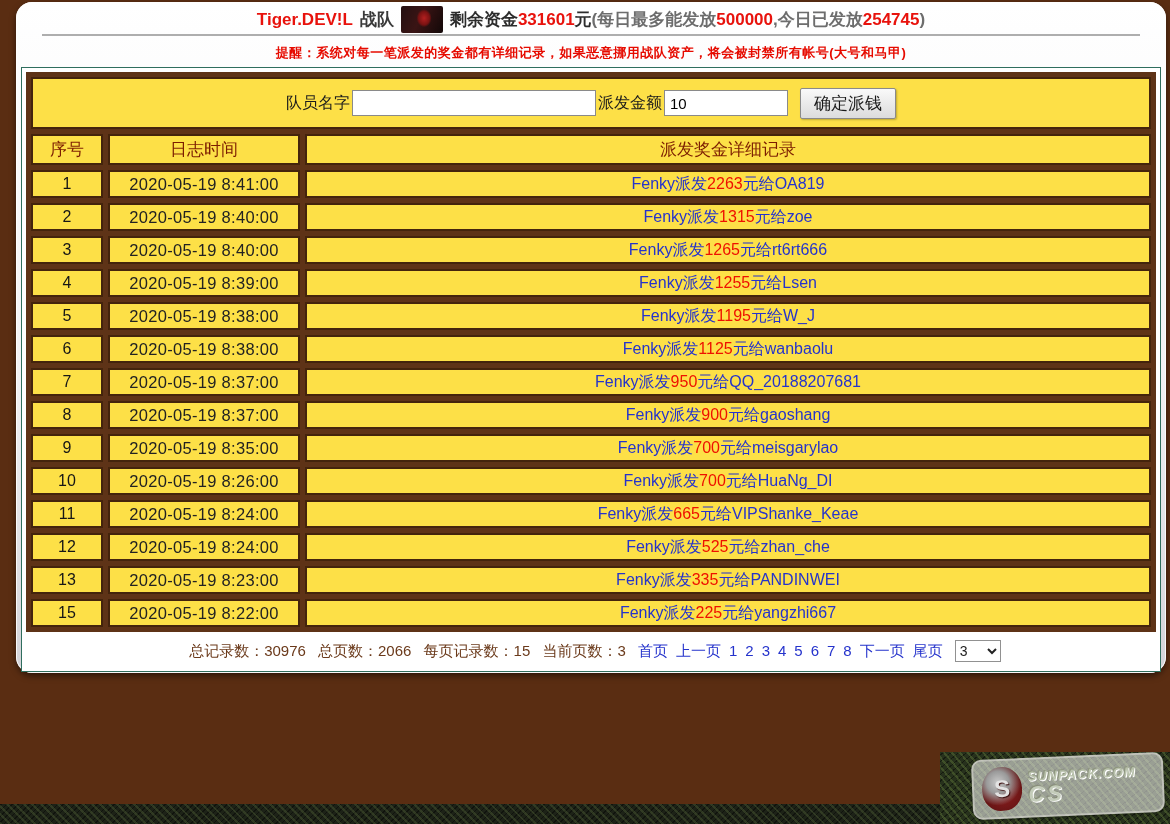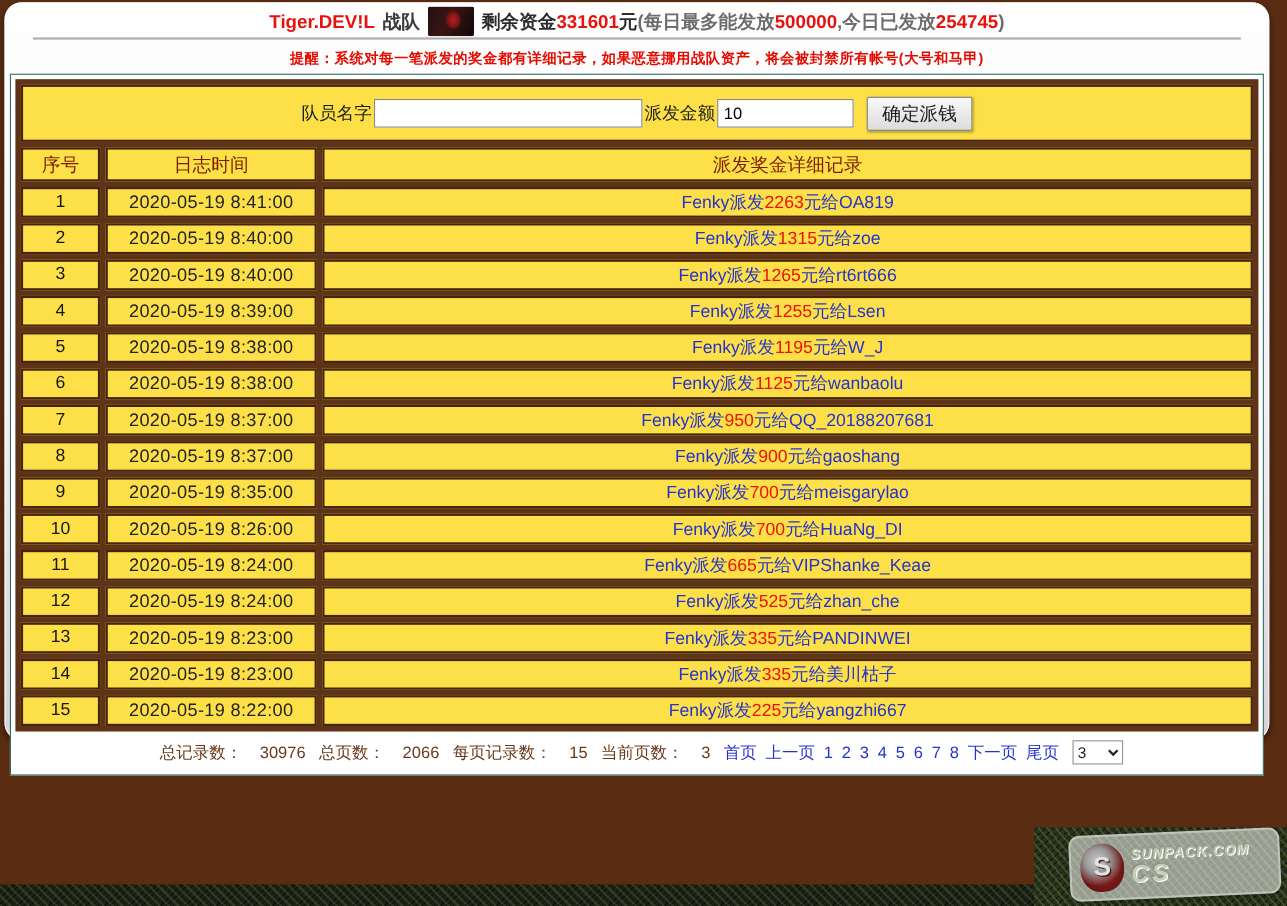--- a/index.html
+++ b/index.html
@@ -22,21 +22,21 @@
   .corner-texture {
     position:absolute; right:0; bottom:0; width:230px; height:72px; z-index:0;
     background-color:#27311c;
     background-image:
       repeating-linear-gradient(50deg, rgba(120,150,70,.30) 0 2px, transparent 2px 6px),
       repeating-linear-gradient(-40deg, rgba(0,0,0,.45) 0 1px, transparent 1px 5px);
   }
 
   
   .panel {
-    position:absolute; left:4px; top:2px; width:1150px; height:671px; z-index:1;
+    position:absolute; left:16px; top:2px; width:1150px; height:671px; z-index:1;
     border-radius:16px;
     background:linear-gradient(180deg,#ffffff 0%,#f2f2f4 55%,#d3d3d8 100%);
     box-shadow:0 3px 6px rgba(0,0,0,.5), inset 0 0 0 1px rgba(255,255,255,.8);
   }
 
   .titlebar {
     height:34px; margin:0 26px; padding-top:3px;
     display:flex; align-items:center; justify-content:center; gap:7px;
     border-bottom:2px solid #aeaeae;
     font-size:17px; white-space:nowrap;
@@ -97,21 +97,21 @@
     border:1px solid #8a8a8a; border-radius:2px; cursor:pointer;
     box-shadow:1px 1px 2px rgba(0,0,0,.25);
     font-family:"Liberation Sans",sans-serif;
   }
 
   .footerbar {
     text-align:center; padding:8px 0 9px; font-size:15px;
     color:#6b3a1b; white-space:nowrap;
   }
   .footerbar .stat-label { margin-left:8px; }
-  .footerbar .stat-value { margin-left:16px; }
+  .footerbar .stat-value { margin-left:0; }
   .footerbar .navlinks { display:inline; }
   .footerbar .navlink {
     color:#2533cc; margin-left:8px; cursor:pointer; text-decoration:none;
   }
   .page-select {
     margin-left:8px; width:46px; height:22px; font-size:14px;
     border:1px solid #919191; background:#fff; color:#222;
     font-family:"Liberation Sans",sans-serif;
   }
 
@@ -252,25 +252,20 @@
     <td class="time">2020-05-19 8:24:00</td>
     <td class="record"><span>Fenky</span><span>派发</span><span class="amount">525</span><span>元给</span><span>zhan_che</span></td>
   </tr>
 
   <tr>
     <td class="seq">13</td>
     <td class="time">2020-05-19 8:23:00</td>
     <td class="record"><span>Fenky</span><span>派发</span><span class="amount">335</span><span>元给</span><span>PANDINWEI</span></td>
   </tr>
 
-  <tr>
-    <td class="seq">14</td>
-    <td class="time">2020-05-19 8:23:00</td>
-    <td class="record"><span>Fenky</span><span>派发</span><span class="amount">335</span><span>元给</span><span>美川枯子</span></td>
-  </tr>
 
   <tr>
     <td class="seq">15</td>
     <td class="time">2020-05-19 8:22:00</td>
     <td class="record"><span>Fenky</span><span>派发</span><span class="amount">225</span><span>元给</span><span>yangzhi667</span></td>
   </tr>
 </tbody>
     </table>
 
     <div class="footerbar">

